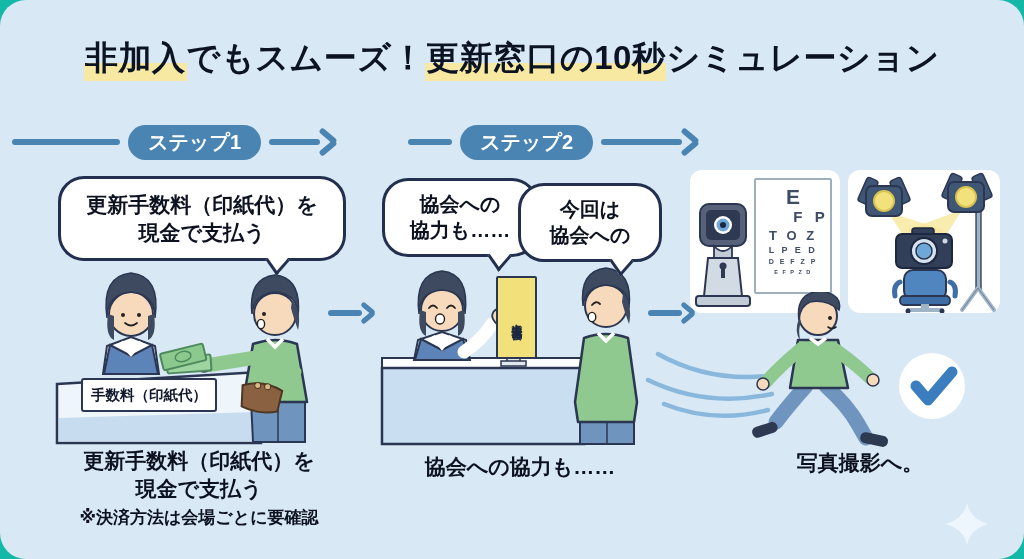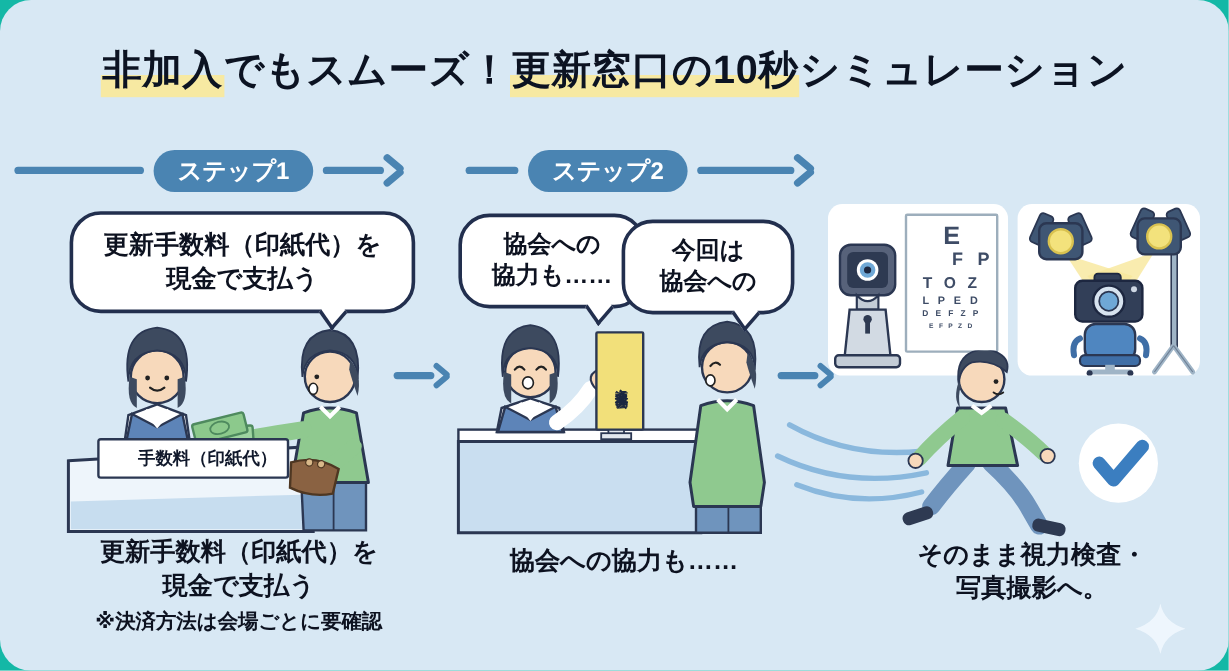--- a/index.html
+++ b/index.html
@@ -17,21 +17,21 @@
     font-family:"Liberation Sans","DejaVu Sans",sans-serif;}
   .card{position:absolute;inset:0;background:var(--card);border-radius:26px;}
 
   
   .title{position:absolute;top:36px;left:0;right:0;margin:0;text-align:center;
     font-size:33px;font-weight:800;color:#0c1322;letter-spacing:.5px;}
   .title .hl{background:linear-gradient(transparent 56%, var(--yellow) 56%);padding:0 1px 5px;}
 
   
   .band{position:absolute;top:124px;height:36px;display:flex;align-items:center;}
-  .b1{left:12px;width:326px;} .b2{left:388px;width:292px;} .b3{left:704px;width:290px;}
+  .b1{left:12px;width:326px;} .b2{left:408px;width:292px;} .b3{left:704px;width:290px;}
   .line{height:6px;background:var(--accent);border-radius:3px;}
   .pill{background:var(--accent);color:#fff;font-weight:800;font-size:20px;
     padding:4px 20px;border-radius:19px;margin:0 8px;white-space:nowrap;}
   .chev{position:relative;width:18px;height:30px;flex:0 0 18px;}
   .chev::before,.chev::after{content:"";position:absolute;left:-2px;width:20px;height:6px;
     background:var(--accent);border-radius:3px;}
   .chev::before{top:6px;transform:rotate(40deg);}
   .chev::after{bottom:6px;transform:rotate(-40deg);}
   .chev.sm{width:14px;height:24px;flex:0 0 14px;}
   .chev.sm::before,.chev.sm::after{width:16px;height:5px;left:-2px;}
@@ -44,23 +44,23 @@
   .bubble::after{content:"";position:absolute;width:16px;height:16px;background:#fff;
     border-right:3.5px solid #222f4e;border-bottom:3.5px solid #222f4e;
     transform:rotate(55deg) skewX(14deg);bottom:-12px;}
   .bb1{left:58px;top:176px;width:262px;} .bb1::after{right:56px;}
   .bb2a{left:382px;top:178px;width:124px;font-size:20px;padding:10px 13px;} .bb2a::after{right:26px;}
   .bb2b{left:518px;top:183px;width:126px;font-size:20px;padding:10px 6px;} .bb2b::after{right:28px;}
 
   
   .il1{position:absolute;left:55px;top:252px;width:292px;height:194px;}
   .il2{position:absolute;left:380px;top:262px;width:272px;height:184px;}
-  .sign1{position:absolute;left:26px;top:113px;width:132px;height:30px;background:#fff;
+  .sign1{position:absolute;left:26px;top:126px;width:132px;height:30px;background:#fff;
     border:2.5px solid var(--navy);border-radius:3px;font-size:14.5px;font-weight:800;
-    color:#10182b;display:flex;align-items:center;justify-content:center;z-index:2;padding-left:24px;}
+    color:#10182b;display:flex;align-items:center;justify-content:center;z-index:2;}
   .sign2{position:absolute;left:116px;top:14px;width:37px;height:79px;background:#f2e07a;
     border:2px solid var(--navy);border-radius:2px;writing-mode:vertical-rl;text-orientation:upright;
     font-size:11px;font-weight:800;color:#1c2740;display:flex;align-items:center;justify-content:center;
     letter-spacing:1px;z-index:2;}
   .panelA{position:absolute;left:690px;top:170px;width:150px;height:143px;background:#fff;border-radius:12px;}
   .panelB{position:absolute;left:848px;top:170px;width:152px;height:143px;background:#fff;border-radius:12px;}
   .chart{position:absolute;left:64px;top:8px;width:78px;height:116px;background:#fff;
     border:2px solid #9daebc;border-radius:2px;display:flex;flex-direction:column;align-items:center;
     padding-top:5px;color:#3e4c66;font-weight:800;box-sizing:border-box;}
   .chart .r0{font-size:21px;line-height:1.1;}
@@ -318,21 +318,20 @@
 
     <div class="cap cap1">
       <div>更新手数料（印紙代）を</div>
       <div>現金で支払う</div>
       <div class="note">※決済方法は会場ごとに要確認</div>
     </div>
     <div class="cap cap2">
       <div>協会への協力も……</div>
     </div>
     <div class="cap cap3">
-      <div>そのまま視力検査・</div>
       <div>写真撮影へ。</div>
     </div>
 
     <svg class="sparkle" viewBox="0 0 40 40">
       <path d="M20,0 Q23,15 40,20 Q23,25 20,40 Q17,25 0,20 Q17,15 20,0 Z" fill="#eff7fd" opacity="0.95"></path>
     </svg>
 
   </div>
 </div>
 

